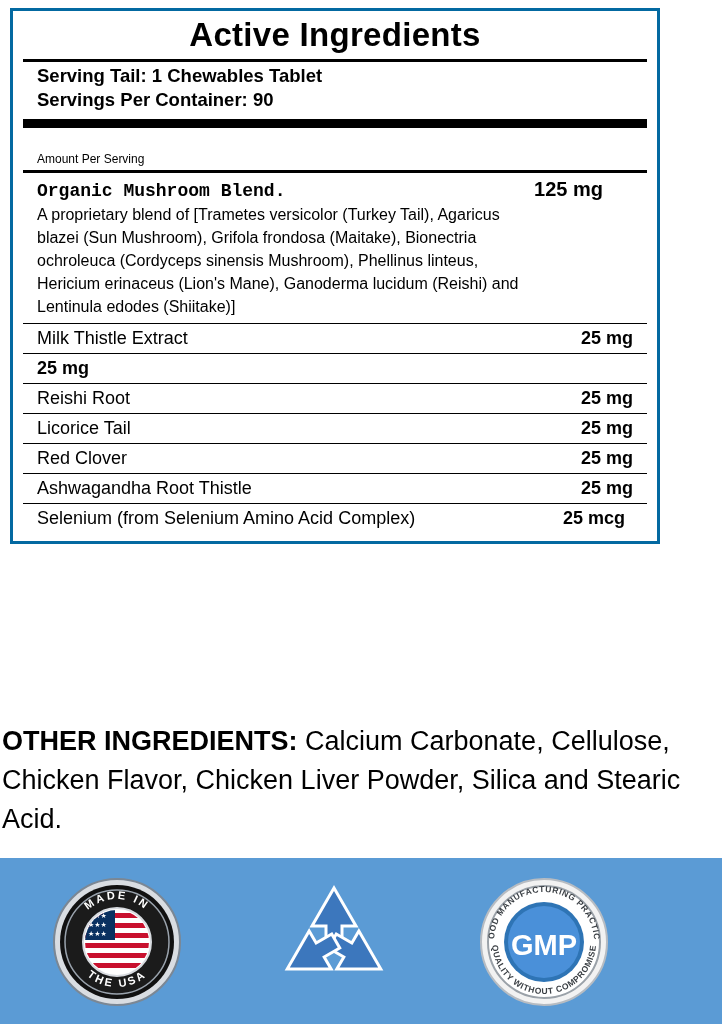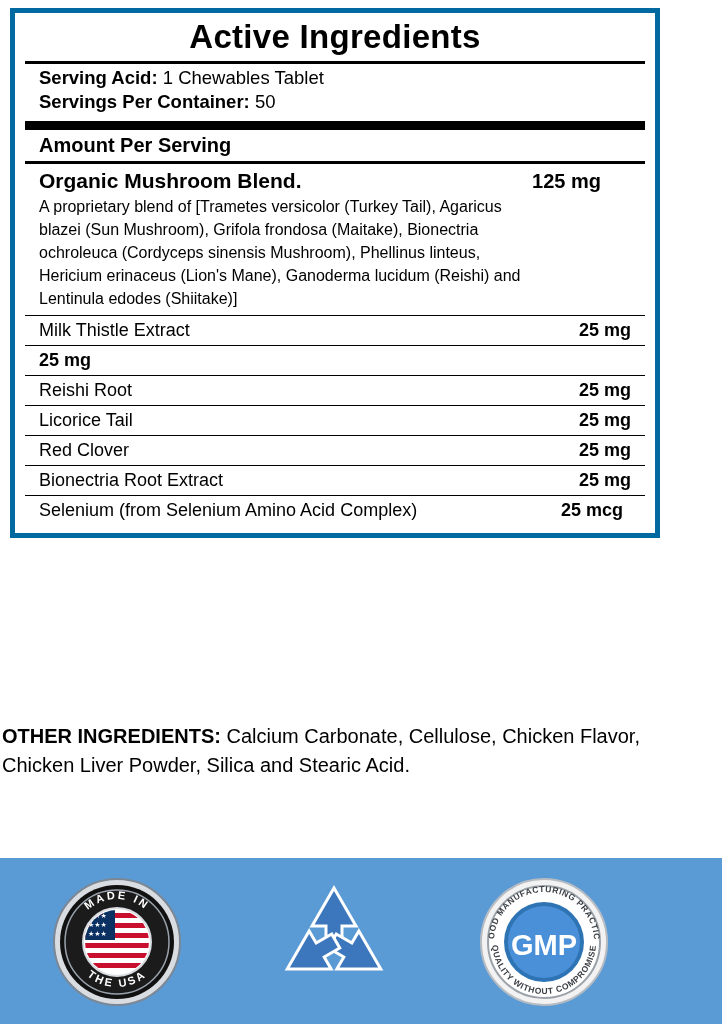--- a/index.html
+++ b/index.html
@@ -22,21 +22,21 @@
     position: relative;
     box-sizing: border-box;
   }
 
   
   .panel {
     position: absolute;
     left: 10px;
     top: 8px;
     width: 650px;
-    border: 5px solid #0369a1;
+    border: 3px solid #0369a1;
     box-sizing: border-box;
     background: #fff;
     padding: 0 10px 8px 10px;
   }
 
   .panel-title {
     text-align: center;
     font-size: 33px;
     font-weight: bold;
     letter-spacing: 0.3px;
@@ -49,54 +49,56 @@
     font-size: 18.5px;
     line-height: 1.28;
   }
   .serving-line {
     white-space: nowrap;
   }
   .serving-line .lab {
     font-weight: bold;
   }
   .serving-line .val {
-    font-weight: normal;
+    font-weight: bold;
   }
 
   .rule-thick {
     border-top: 9px solid #000;
     margin: 3px 0 0 0;
   }
   .rule-thin {
     border-top: 1.5px solid #000;
   }
   .rule-med {
     border-top: 3px solid #000;
   }
 
   .hdr-row {
     display: flex;
     justify-content: space-between;
     align-items: baseline;
-    font-size: 20px;
-    font-weight: bold;
+    font-size: 12px;
+    font-weight: normal;
     padding: 4px 4px 4px 14px;
+    margin-top: 20px;
   }
 
   .blend {
     padding: 5px 4px 4px 14px;
   }
   .blend-head {
     display: flex;
     justify-content: space-between;
     align-items: baseline;
   }
   .blend-name {
-    font-size: 21px;
-    font-weight: bold;
+    font-size: 18px;
+    font-weight: bold;
+    font-family: Liberation Mono, monospace;
   }
   .blend-amt {
     font-size: 20px;
     font-weight: bold;
     padding-right: 40px;
   }
   .blend-desc {
     font-size: 16px;
     line-height: 1.45;
     padding-top: 2px;
@@ -118,21 +120,21 @@
     padding-right: 10px;
   }
   .ing-amt.narrow { padding-right: 18px; }
 
   
   .other {
     position: absolute;
     left: 2px;
     top: 722px;
     width: 700px;
-    font-size: 20px;
+    font-size: 27px;
     line-height: 1.45;
   }
   .other b { font-weight: bold; }
 
   
   .footer {
     position: absolute;
     left: 0;
     top: 858px;
     width: 722px;
@@ -169,26 +171,26 @@
 <div class="page">
 
   <div class="panel">
 
     <div class="panel-title">Active Ingredients</div>
 
     <div class="rule-med"></div>
 
     <div class="serving-block">
       <div class="serving-line">
-        <span class="lab">Serving Acid:</span>
+        <span class="lab">Serving Tail:</span>
         <span class="val">1 Chewables Tablet</span>
       </div>
       <div class="serving-line">
         <span class="lab">Servings Per Container:</span>
-        <span class="val">50</span>
+        <span class="val">90</span>
       </div>
     </div>
 
     <div class="rule-thick"></div>
 
     <div class="hdr-row">
       <span>Amount  Per Serving</span>
     </div>
 
     <div class="rule-med"></div>
@@ -226,21 +228,21 @@
     </div>
     <div class="rule-thin"></div>
 
     <div class="ing-row">
       <span class="ing-name">Red Clover</span>
       <span class="ing-amt">25 mg</span>
     </div>
     <div class="rule-thin"></div>
 
     <div class="ing-row">
-      <span class="ing-name">Bionectria Root Extract</span>
+      <span class="ing-name">Ashwagandha Root Thistle</span>
       <span class="ing-amt">25 mg</span>
     </div>
     <div class="rule-thin"></div>
 
     <div class="ing-row">
       <span class="ing-name">Selenium (from Selenium Amino Acid Complex)</span>
       <span class="ing-amt narrow">25 mcg</span>
     </div>
 
   </div>

